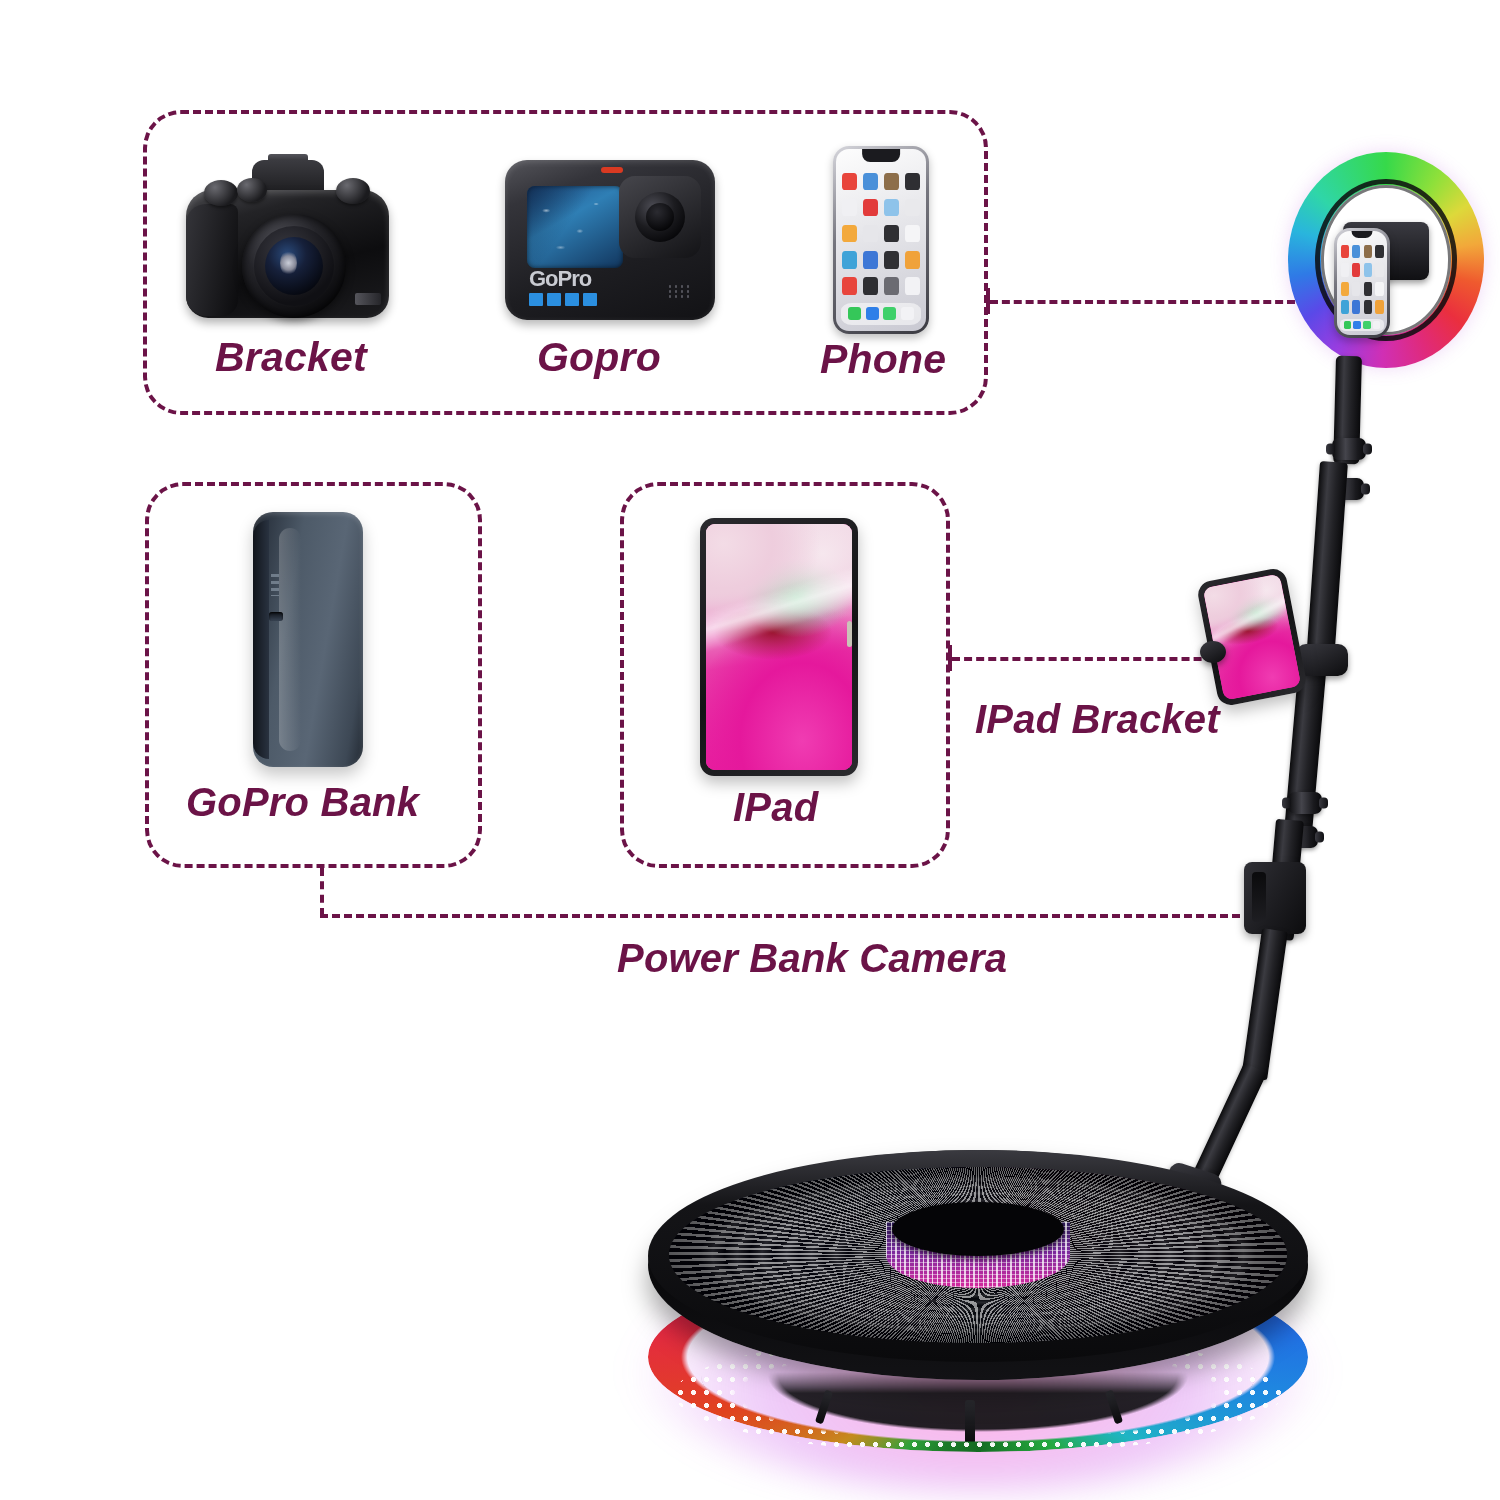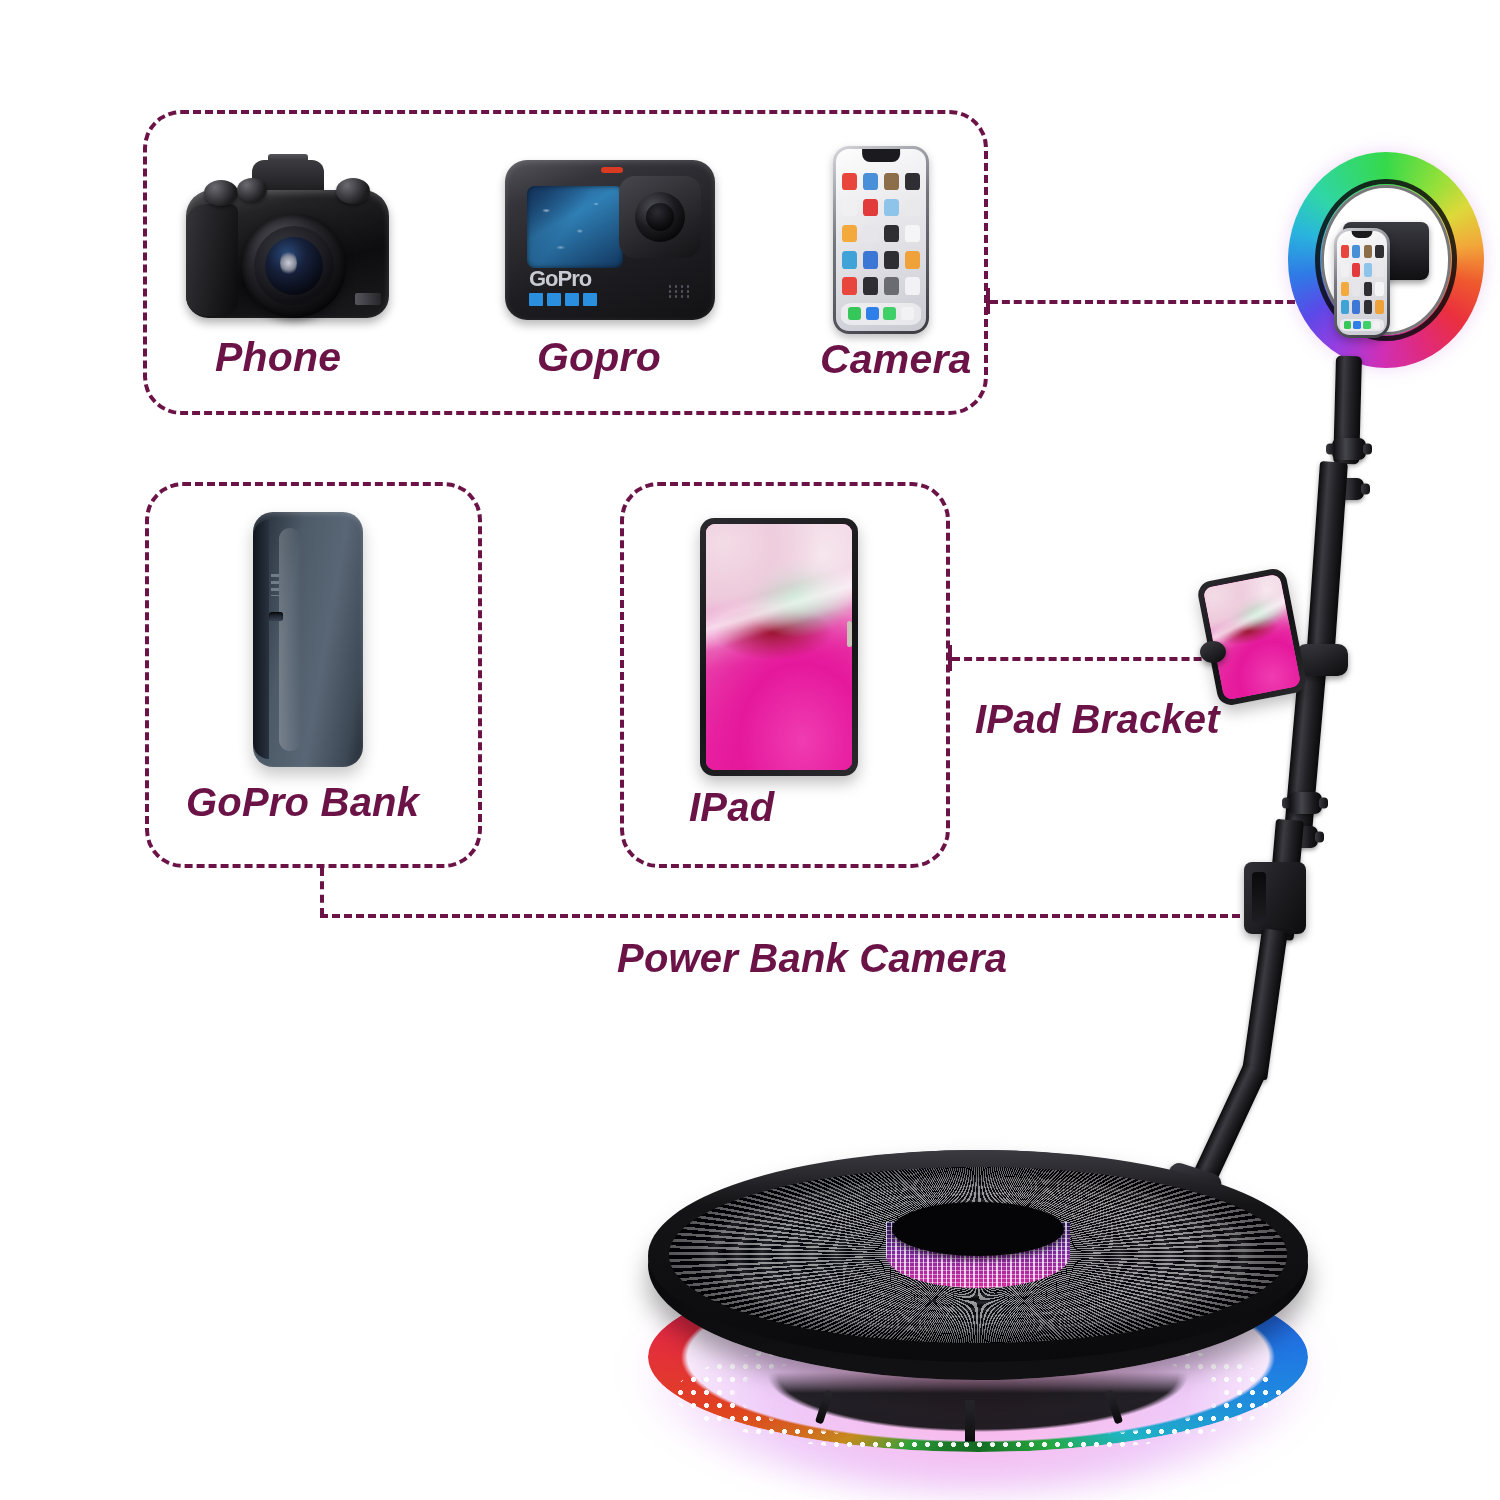--- a/index.html
+++ b/index.html
@@ -238,21 +238,21 @@
     <div class="grip"></div>
     <div class="dial d1"></div>
       <div class="dial d2"></div>
       <div class="dial d3"></div>
     <div class="lensA"></div>
       <div class="lensB"></div>
       <div class="glass"></div>
       <div class="glint"></div>
     <div class="badge"></div>
   </div>
-  <div class="lbl" style="left:215px;top:334px;font-size:41px;">Phone</div>
+  <div class="lbl" style="left:215px;top:334px;font-size:41px;">Bracket</div>
 
   <div class="gopro" style="left:505px;top:160px;">
     <div class="shell"></div>
     <div class="led"></div>
     <div class="scr"></div>
     <div class="lensbox"></div>
       <div class="lens"></div>
       <div class="lens2"></div>
     <div class="logo">GoPro</div>
     <div class="sq" style="left:24px;"></div>
@@ -290,21 +290,21 @@
           <i style="background:#f2f2f5"></i>
       </div>
       <div class="dock">
         <i style="background:#35c759"></i>
           <i style="background:#2f7fe8"></i>
         <i style="background:#3fd06a"></i>
           <i style="background:#f2f2f5"></i>
       </div>
     </div>
   </div>
-  <div class="lbl" style="left:820px;top:336px;font-size:41px;">Camera</div>
+  <div class="lbl" style="left:820px;top:336px;font-size:41px;">Phone</div>
 
   <div class="tick" style="left:986px;top:288px;width:4px;height:26px;"></div>
   <div class="hline" style="left:990px;top:300px;width:305px;"></div>
 
   <div class="dbox" style="left:145px;top:482px;width:337px;height:386px;"></div>
 
   <div class="pbank" style="left:253px;top:512px;">
     <div class="b"></div>
       <div class="edge"></div>
       <div class="hl"></div>
@@ -315,21 +315,21 @@
 
   <div class="dbox" style="left:620px;top:482px;width:330px;height:386px;"></div>
 
   <div class="ipad" style="left:700px;top:518px;width:158px;height:258px;">
     <div class="frame"></div>
     <div class="scr">
         <div class="wall"></div>
       </div>
     <div class="cam"></div>
   </div>
-  <div class="lbl" style="left:689px;top:785px;font-size:40px;">IPad</div>
+  <div class="lbl" style="left:733px;top:785px;font-size:40px;">IPad</div>
 
   <div class="tick" style="left:948px;top:645px;width:4px;height:26px;"></div>
   <div class="hline" style="left:952px;top:657px;width:310px;"></div>
   <div class="lbl" style="left:975px;top:697px;font-size:40px;font-style:italic;">IPad Bracket</div>
 
   <div class="vline" style="left:320px;top:868px;height:48px;"></div>
   <div class="hline" style="left:320px;top:914px;width:932px;"></div>
   <div class="lbl" style="left:617px;top:936px;font-size:40px;">Power Bank Camera</div>
 
   <div class="ringlight" style="left:1288px;top:152px;">

